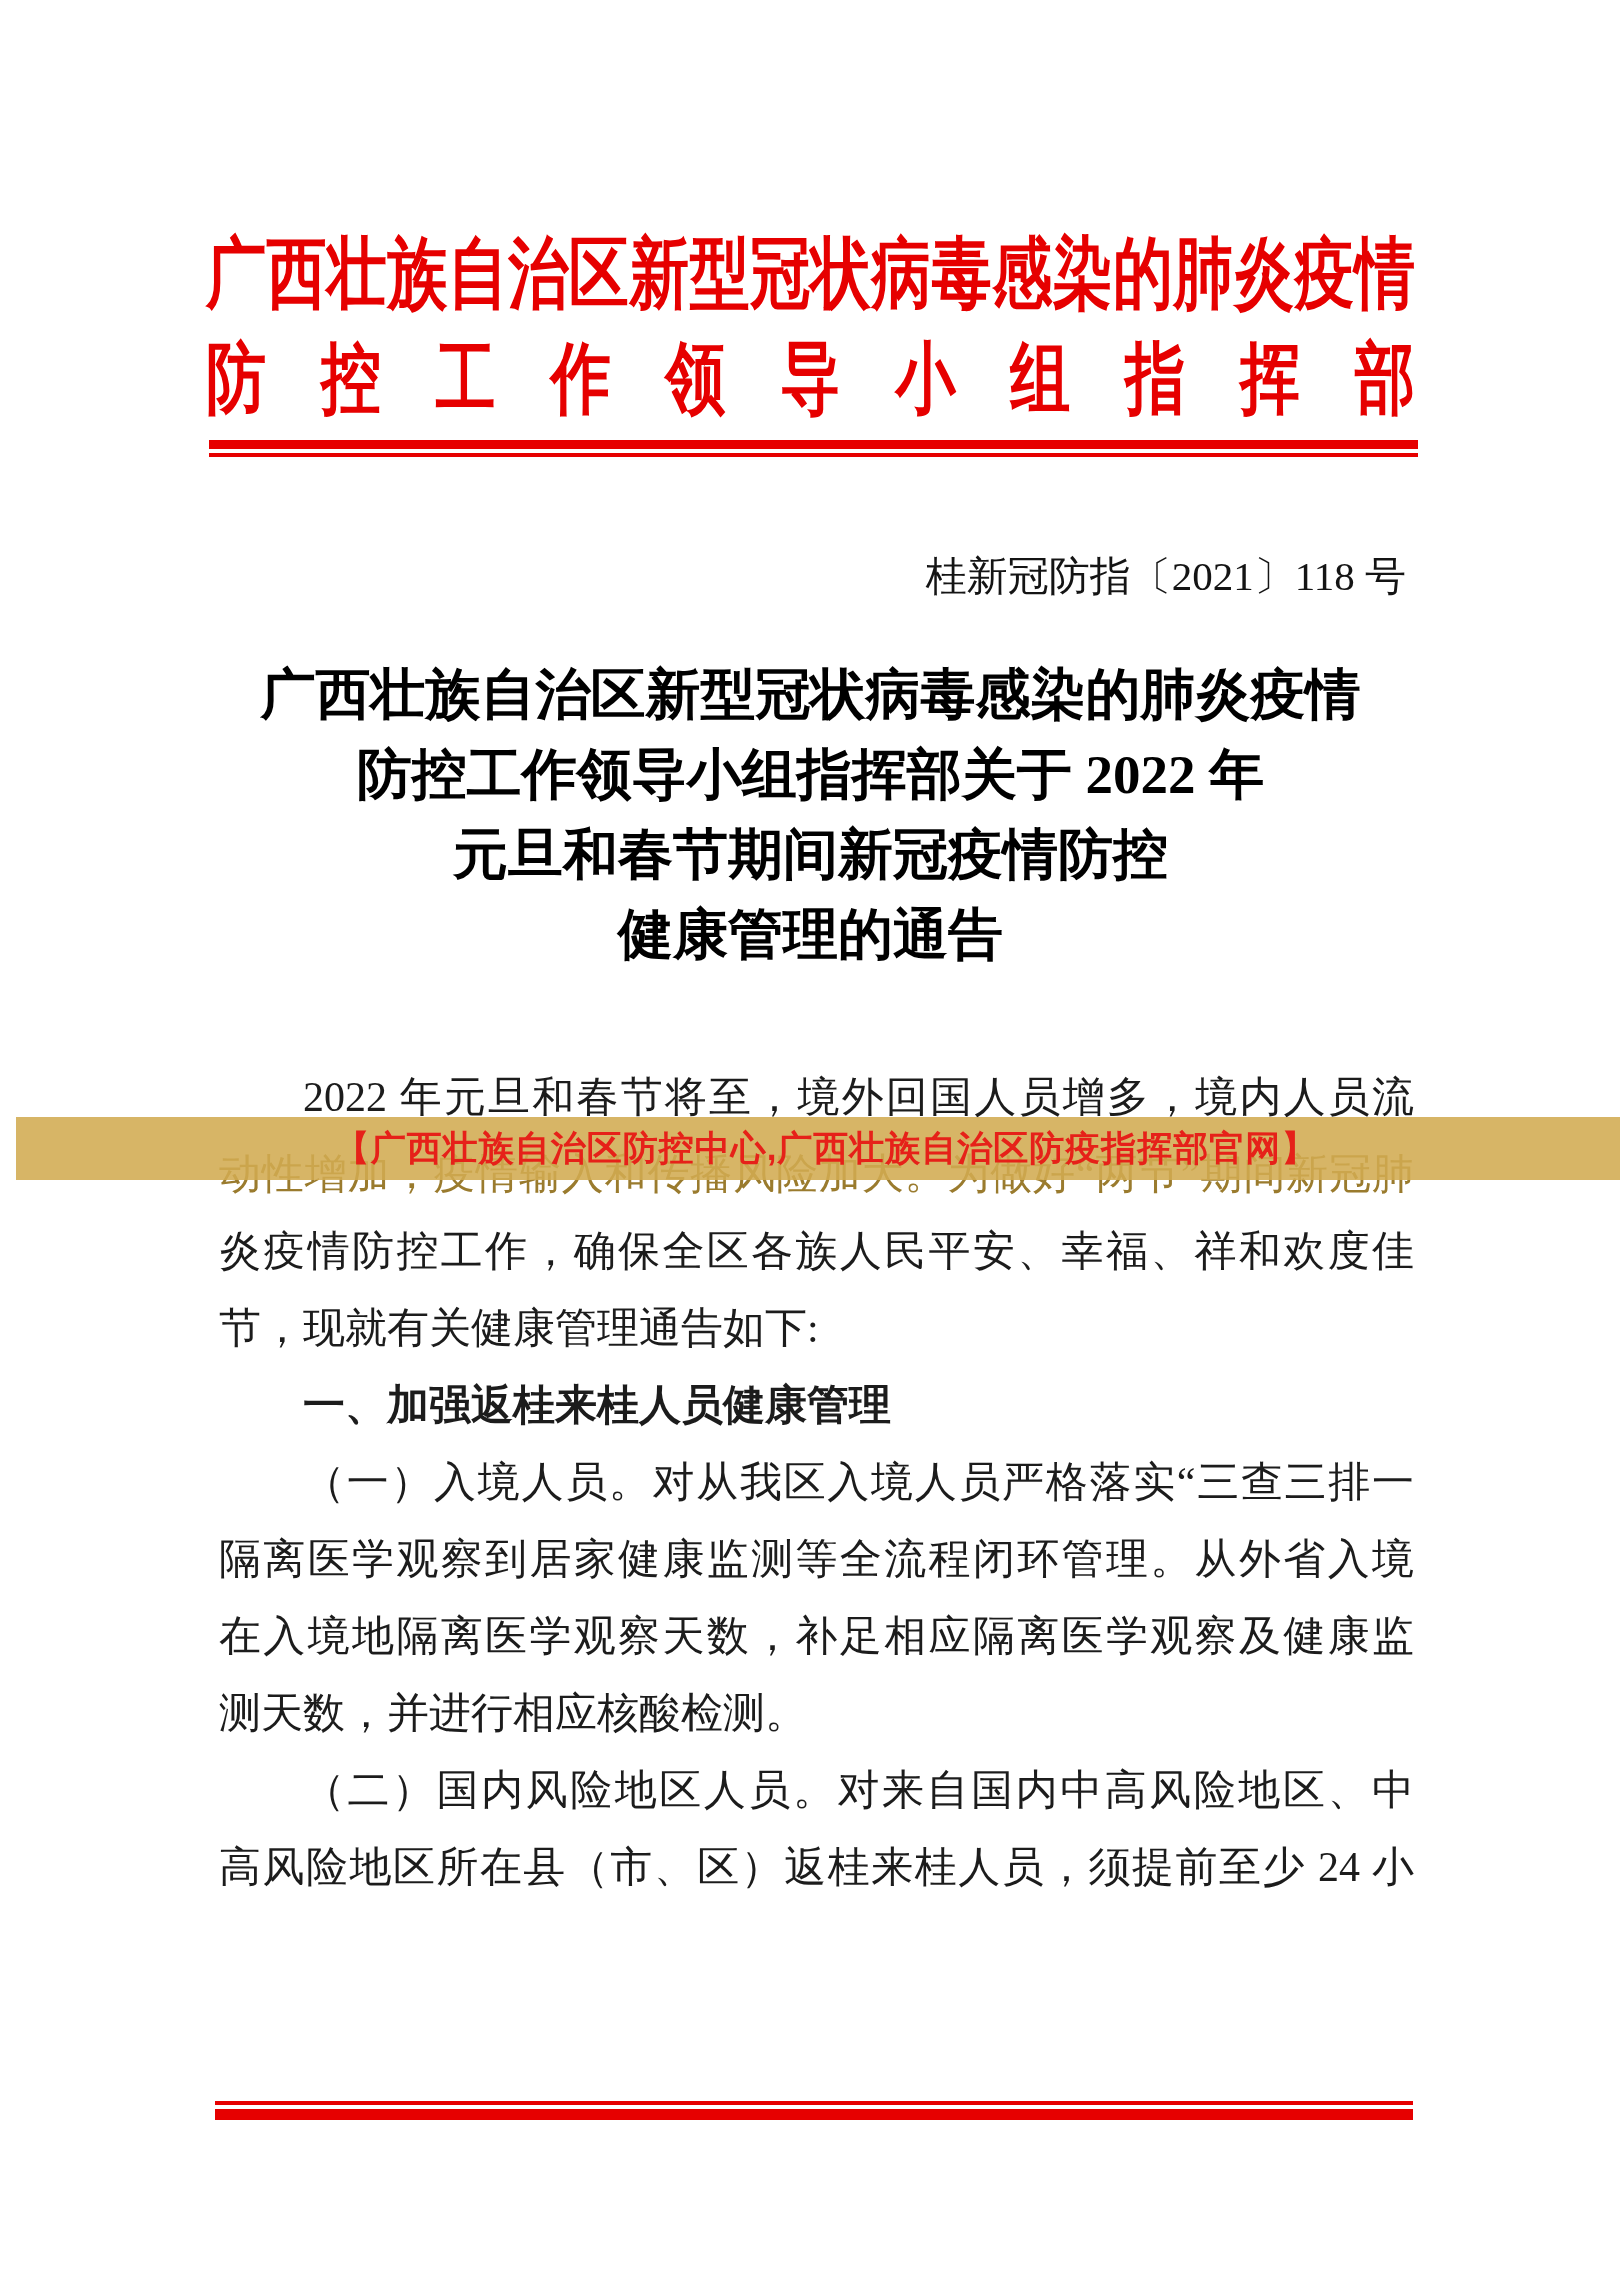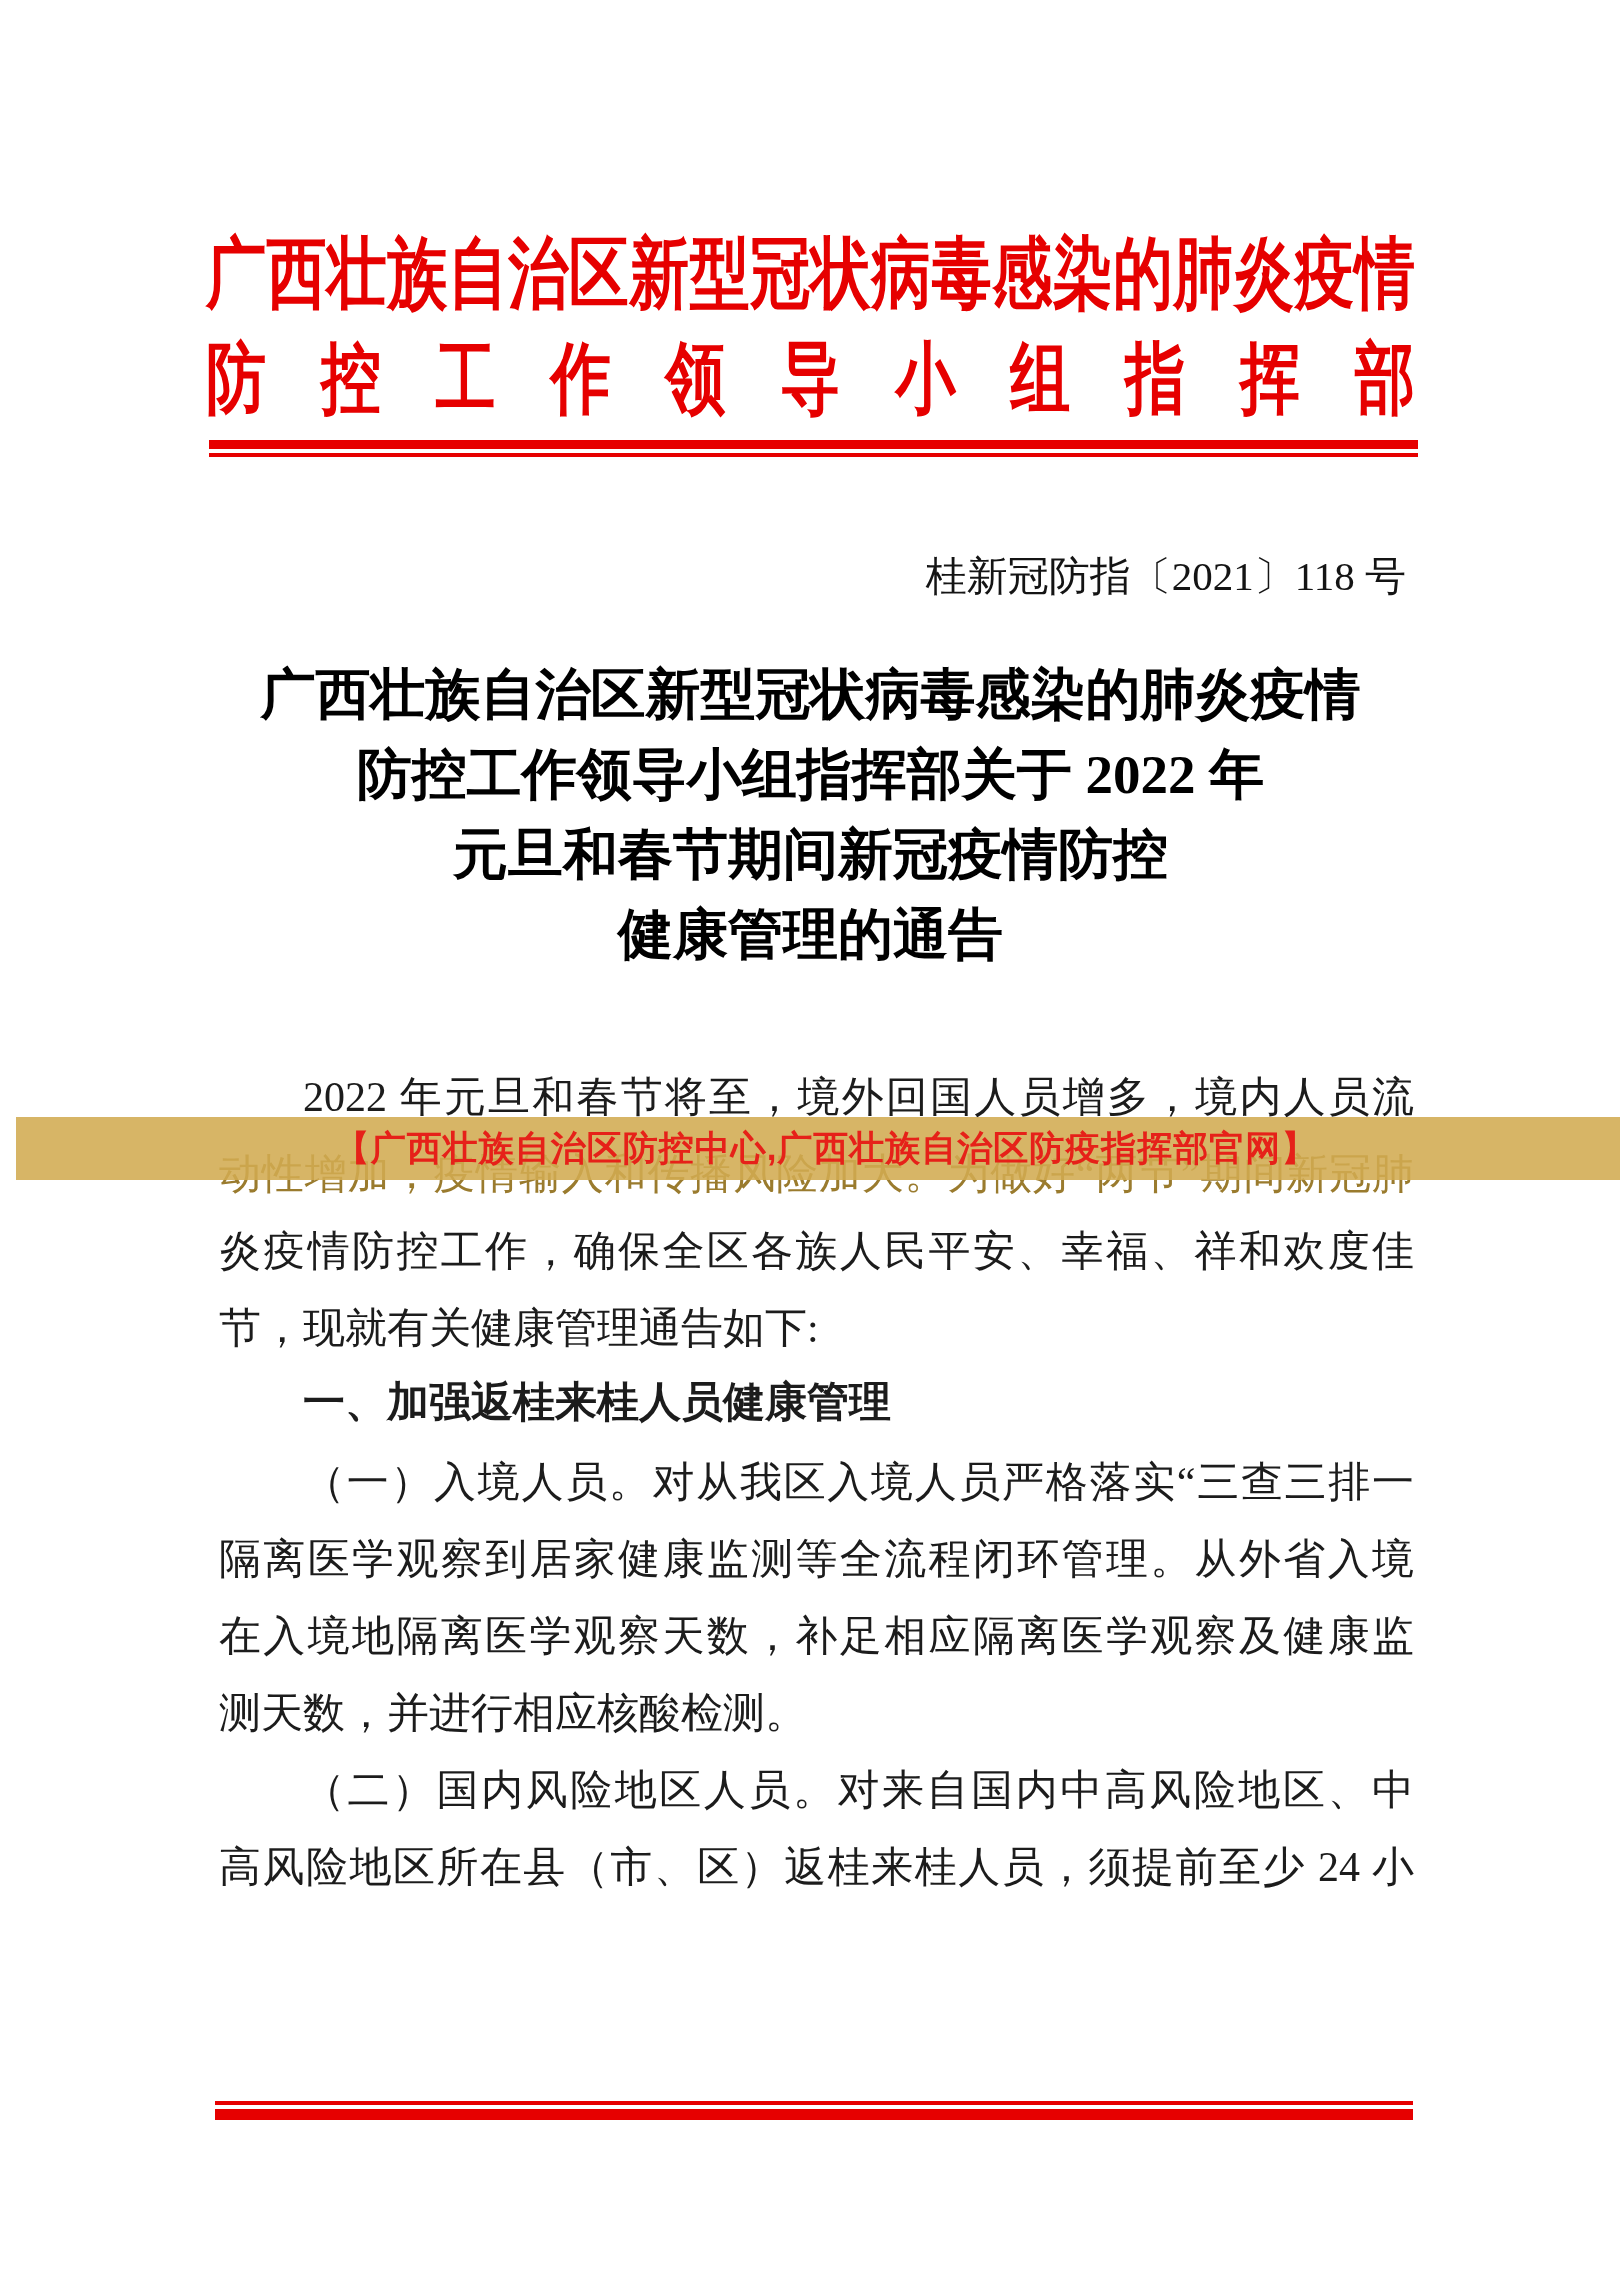--- a/index.html
+++ b/index.html
@@ -49,21 +49,21 @@
     z-index:1;
   }
   .bl{
     font-size:42px;height:77px;line-height:77px;
     text-align:justify;text-align-last:justify;
     color:#1c1c1c;
   }
   .bl.end{text-align-last:left;}
   .bl.ind{text-indent:84px;}
   .bl.head{
-    font-family:Liberation Mono, monospace;
+    font-family:Liberation Serif, serif;
     font-weight:bold;font-size:42px;
   }
   .bl.covered{color:#9a7b2e;}
 
   
   .banner{
     position:absolute;left:16px;top:1117px;width:1620px;height:63px;
     background:rgba(210,171,81,0.88);
     z-index:5;
     display:flex;align-items:center;justify-content:center;

